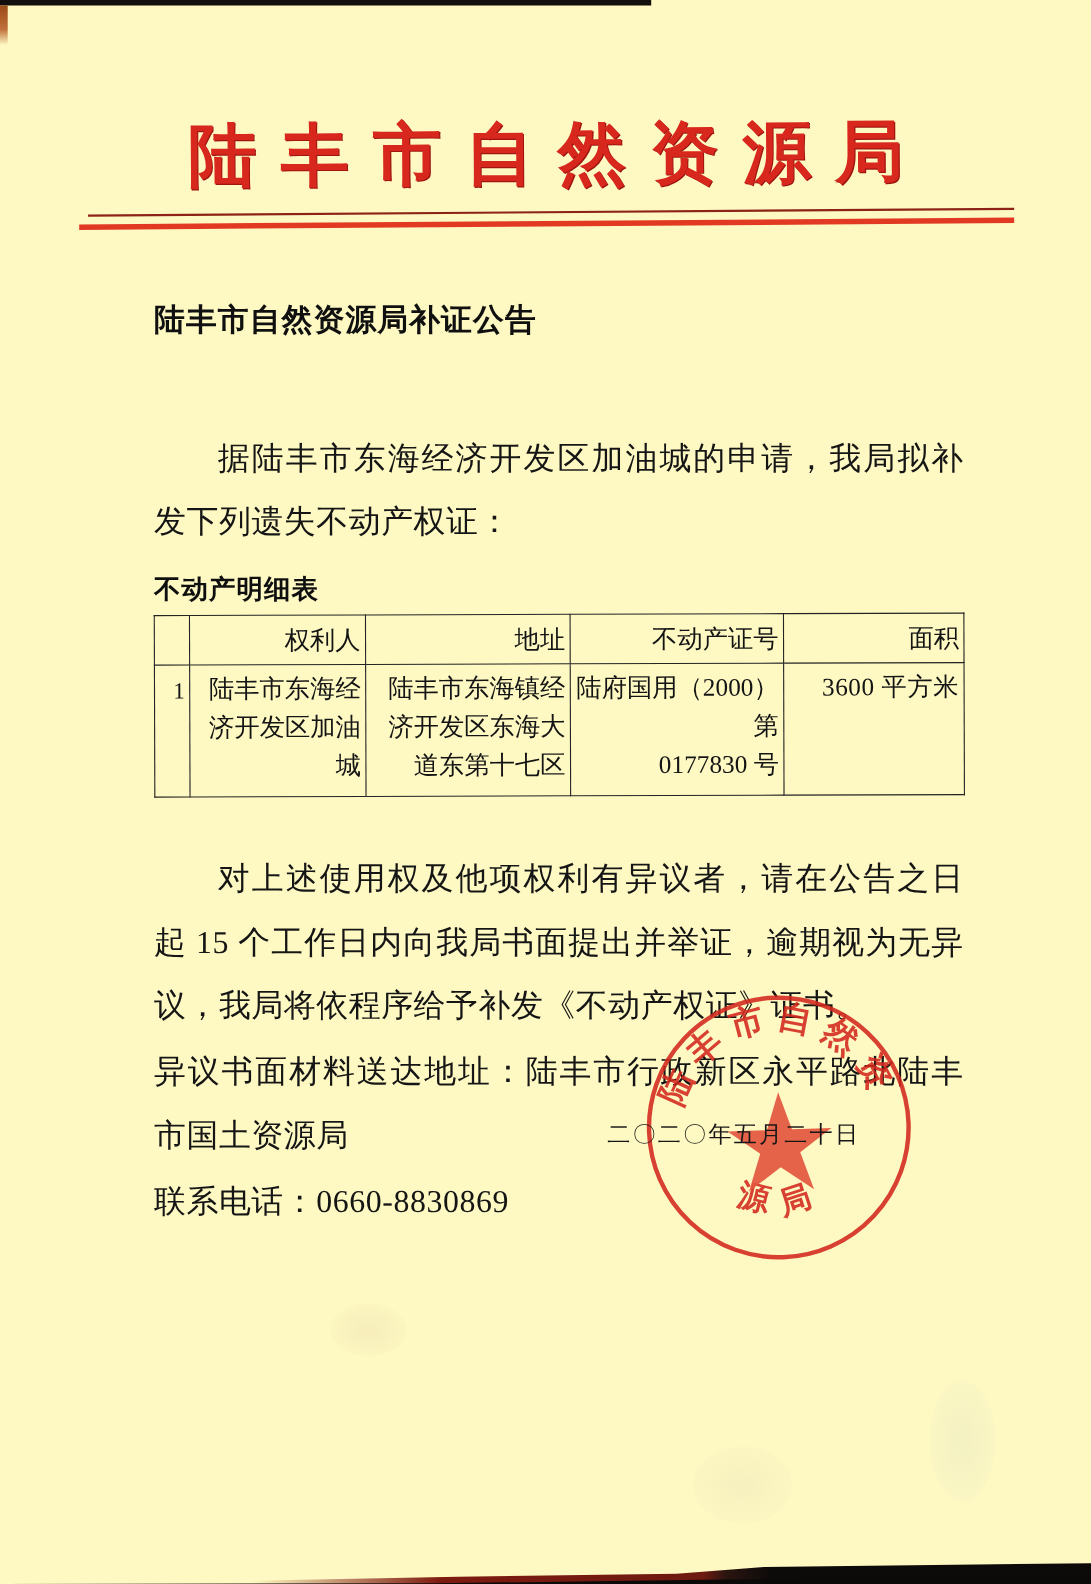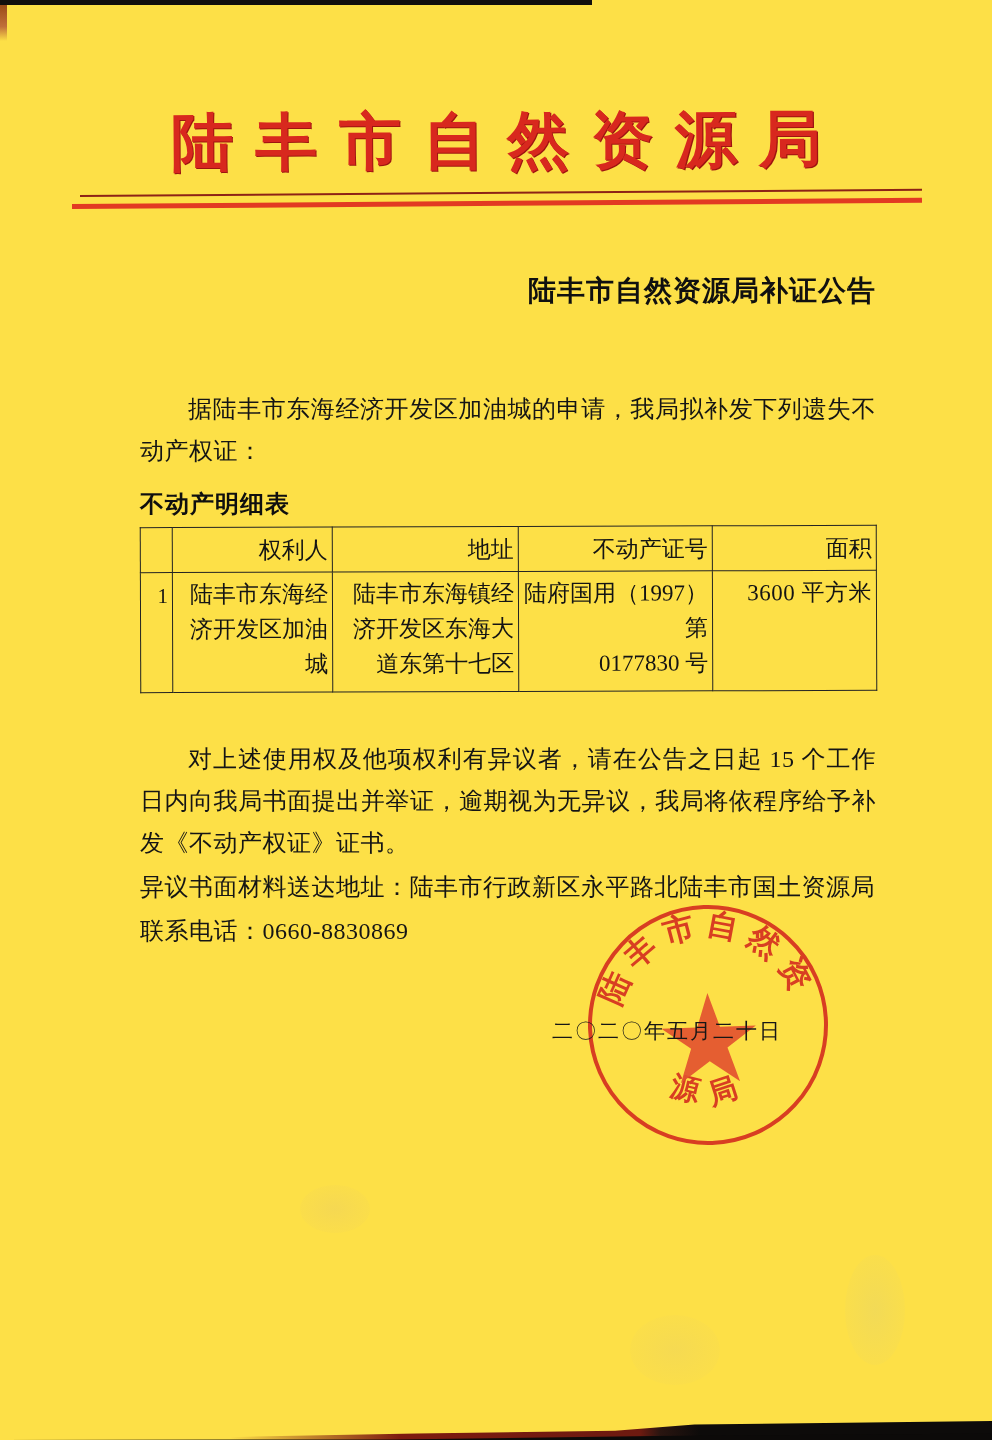--- a/index.html
+++ b/index.html
@@ -14,21 +14,21 @@
     position: relative;
     overflow: hidden;
     font-family: "Liberation Serif", "DejaVu Serif", serif;
     color: #141414;
   }
 
   
   #page {
     position: absolute;
     inset: 0;
-    background: #fde047;
+    background: #fef9c3;
   }
 
   
   .scan-edge-top {
     position: absolute;
     top: 0;
     left: 0;
     width: 592px;
     height: 5px;
     background: #120f0d;
@@ -125,31 +125,31 @@
   }
 
   
   .doc {
     position: absolute;
     top: 272px;
     left: 140px;
     width: 736px;
   }
   .doc-title {
-    text-align: right;
+    text-align: left;
     font-family: "Liberation Serif", "DejaVu Serif", serif;
     font-weight: bold;
     font-size: 28px;
     letter-spacing: 1px;
     color: #101010;
     margin-bottom: 78px;
   }
   .para {
-    font-size: 24px;
-    line-height: 42px;
+    font-size: 29px;
+    line-height: 58px;
     letter-spacing: 0.5px;
     text-align: justify;
     color: #151515;
     margin: 0;
   }
   .para.indent {
     text-indent: 2em;
   }
 
   .table-title {
@@ -288,21 +288,21 @@
           <th>不动产证号</th>
           <th>面积</th>
         </tr>
       </thead>
       <tbody>
         <tr>
           <td class="idx">1</td>
           <td>陆丰市东海经济开发区加油城</td>
           <td>陆丰市东海镇经济开发区东海大道东第十七区</td>
           <td>
-            <span class="cert-line">陆府国用（1997）第</span>
+            <span class="cert-line">陆府国用（2000）第</span>
             <span class="cert-line">0177830 号</span>
           </td>
           <td>
             <span class="area-val">3600 平方米</span>
           </td>
         </tr>
       </tbody>
     </table>
 
     <p class="para indent after-table">对上述使用权及他项权利有异议者，请在公告之日起 15 个工作日内向我局书面提出并举证，逾期视为无异议，我局将依程序给予补发《不动产权证》证书。</p>

